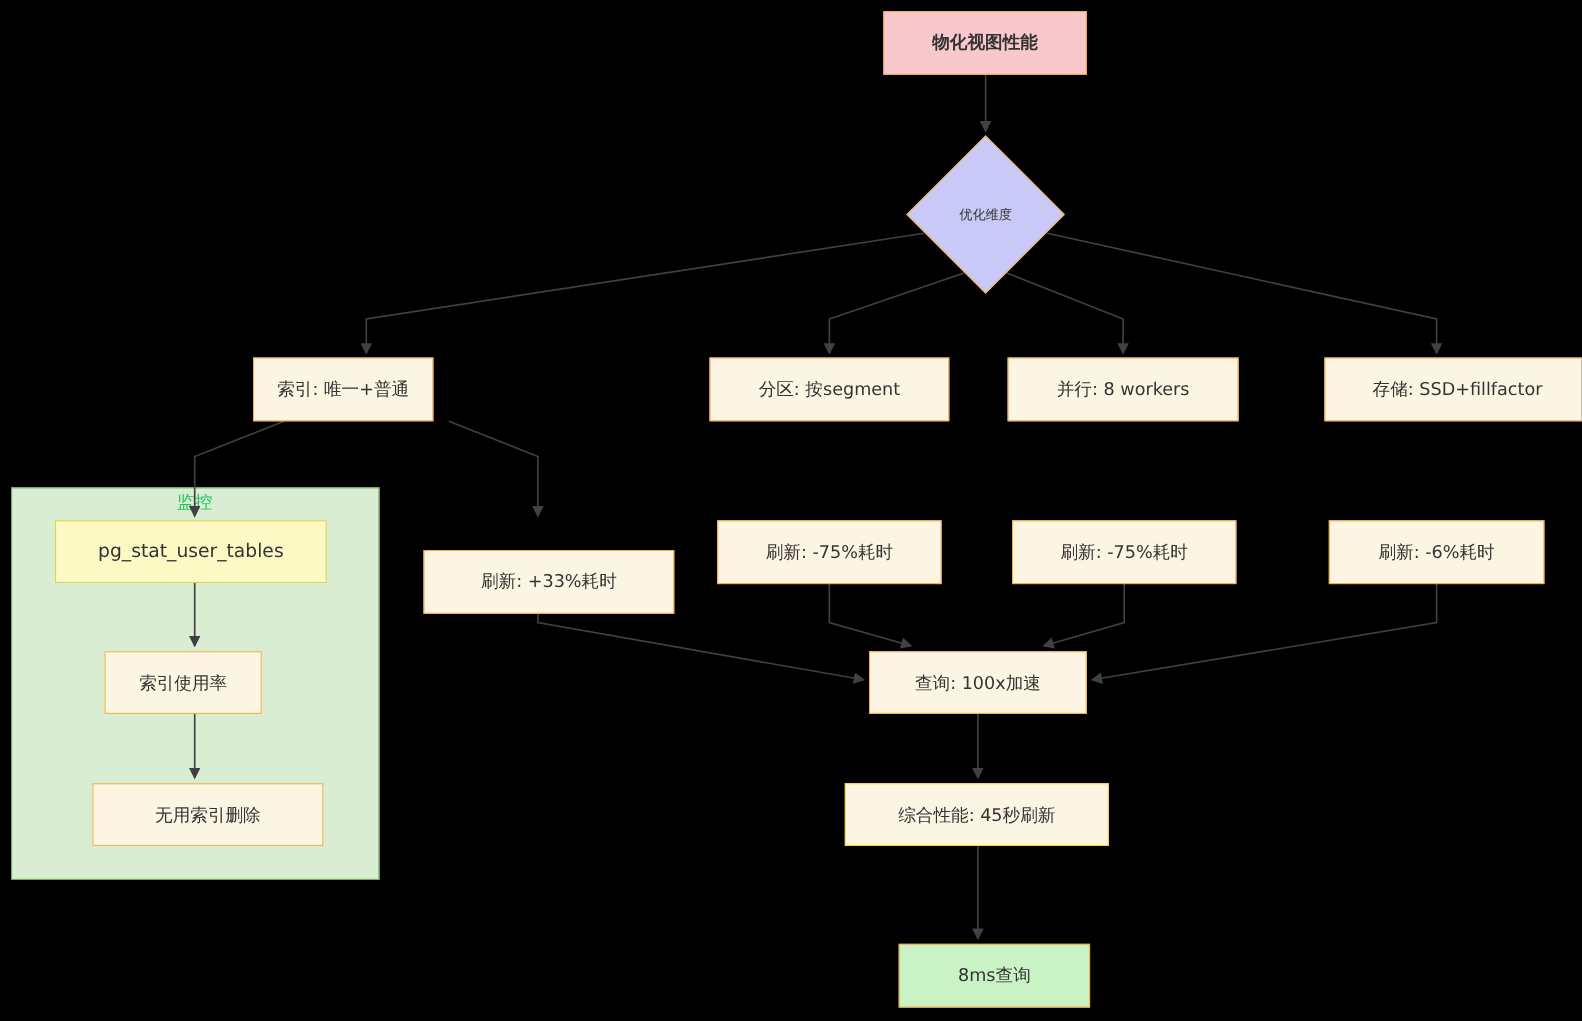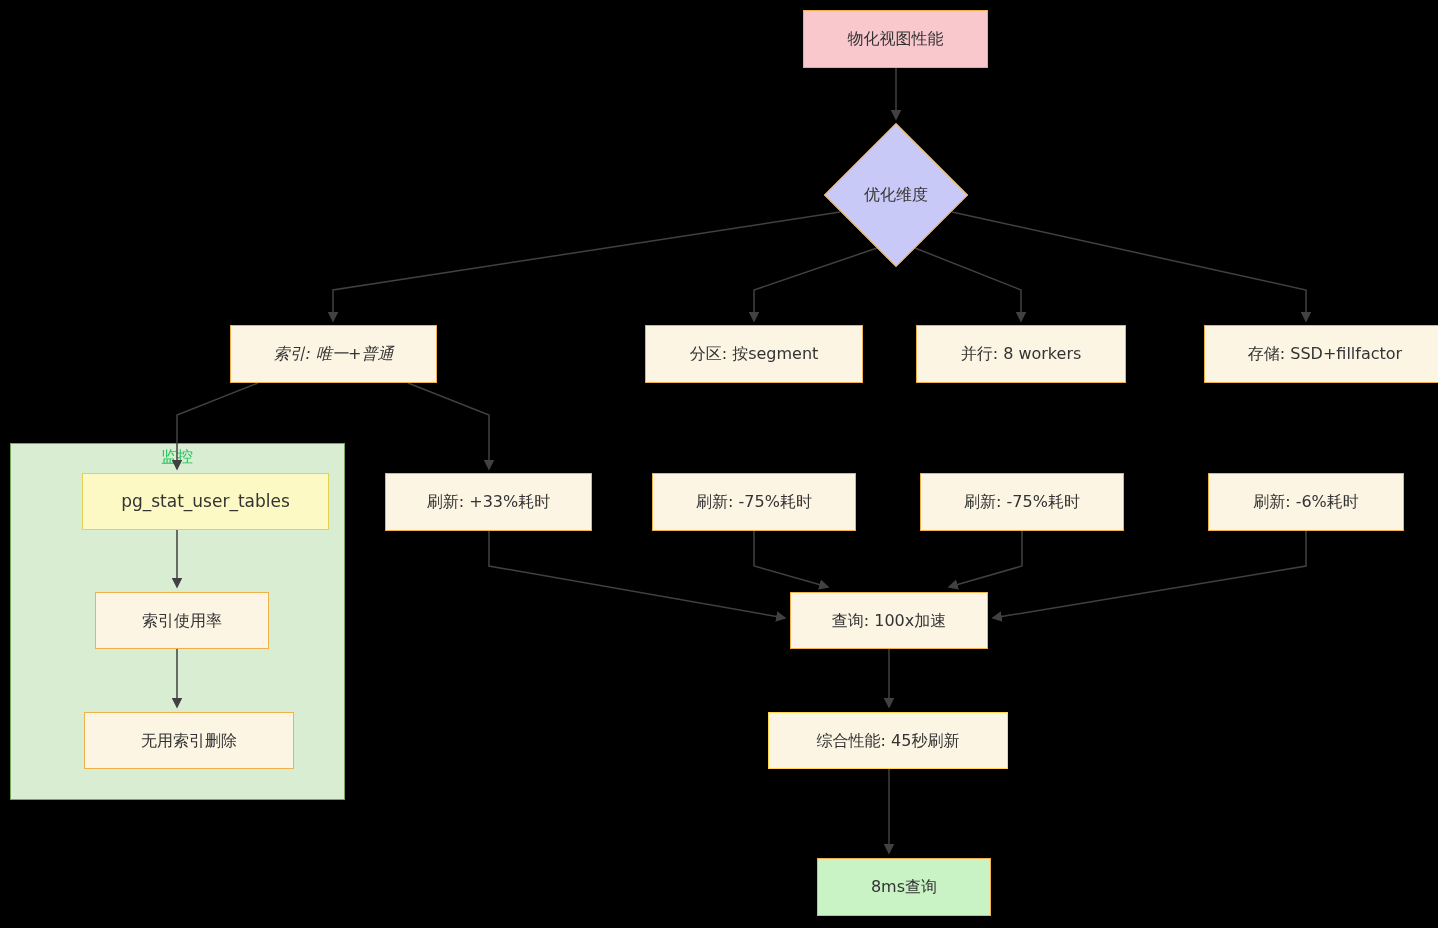--- a/index.html
+++ b/index.html
@@ -7,39 +7,39 @@
     width:1438px;height:928px;position:relative;overflow:hidden;
     background:#000000;
     font-family:"DejaVu Sans","Liberation Sans",sans-serif;
   }
   .node{
     position:absolute;display:flex;align-items:center;justify-content:center;
     box-sizing:border-box;text-align:center;
     font-size:16px;color:#333333;line-height:1.2;
     background:#fdf5e3;border:1.5px solid #f0b14b;
   }
-  .pink{background:#f9c8cd;}
+  .pink{background:#f9c8cd;font-weight:bold;}
   .green{background:#c9f2c5;}
   .yellow{background:#fdf9c4;border-color:#e2d24f;font-size:17px;}
   .bright{border-color:#ffd44e;}
   .subgraph{
     position:absolute;box-sizing:border-box;
     background:#d8edd2;border:1.5px solid #74a85c;
   }
   .subgraph-label{
     position:absolute;color:#22c55e;font-size:16px;text-align:center;
   }
   .diamond-wrap{position:absolute;}
   .diamond-shape{
     position:absolute;box-sizing:border-box;transform:rotate(45deg);
     background:#c9c9f7;border:1.5px solid #f0b14b;
   }
   .diamond-label{
     position:absolute;inset:0;display:flex;align-items:center;justify-content:center;
-    font-size:16px;color:#333333;
+    font-size:12px;color:#333333;
   }
   #edges{position:absolute;left:0;top:0;}
 </style>
 </head>
 <body>
 
 <div class="subgraph" style="left:10px;top:443px;width:335px;height:357px;"></div>
 <div class="subgraph-label" style="left:137px;top:447px;width:80px;">监控</div>
 
 <svg id="edges" width="1438" height="928">
@@ -67,29 +67,29 @@
   </g>
 </svg>
 
 <div class="node pink" style="left:803px;top:10px;width:185px;height:58px;">物化视图性能</div>
 
 <div class="diamond-wrap" style="left:824px;top:123px;width:144px;height:144px;">
   <div class="diamond-shape" style="left:21px;top:21px;width:102px;height:102px;"></div>
   <div class="diamond-label">优化维度</div>
 </div>
 
-<div class="node" style="left:230px;top:325px;width:207px;height:58px;font-style:italic;">索引: 唯一+普通</div>
+<div class="node" style="left:230px;top:325px;width:164px;height:58px;">索引: 唯一+普通</div>
 <div class="node" style="left:645px;top:325px;width:218px;height:58px;">分区: 按segment</div>
 <div class="node" style="left:916px;top:325px;width:210px;height:58px;">并行: 8 workers</div>
 <div class="node" style="left:1185px;top:325px;width:242px;height:58px;margin-left:19px;">存储: SSD+fillfactor</div>
 
-<div class="node yellow" style="left:50px;top:473px;width:247px;height:57px;margin-left:32px;">pg_stat_user_tables</div>
-<div class="node" style="left:95px;top:592px;width:174px;height:57px;">索引使用率</div>
+<div class="node yellow" style="left:50px;top:473px;width:247px;height:57px;">pg_stat_user_tables</div>
+<div class="node" style="left:95px;top:592px;width:143px;height:57px;">索引使用率</div>
 <div class="node" style="left:84px;top:712px;width:210px;height:57px;">无用索引删除</div>
 
-<div class="node" style="left:385px;top:473px;width:207px;height:58px;">刷新: +33%耗时</div>
+<div class="node" style="left:385px;top:500px;width:228px;height:58px;">刷新: +33%耗时</div>
 <div class="node" style="left:652px;top:473px;width:204px;height:58px;">刷新: -75%耗时</div>
 <div class="node" style="left:920px;top:473px;width:204px;height:58px;">刷新: -75%耗时</div>
 <div class="node" style="left:1208px;top:473px;width:196px;height:58px;">刷新: -6%耗时</div>
 
 <div class="node" style="left:790px;top:592px;width:198px;height:57px;">查询: 100x加速</div>
 <div class="node bright" style="left:768px;top:712px;width:240px;height:57px;">综合性能: 45秒刷新</div>
 <div class="node green" style="left:817px;top:858px;width:174px;height:58px;">8ms查询</div>
 
 </body></html>

